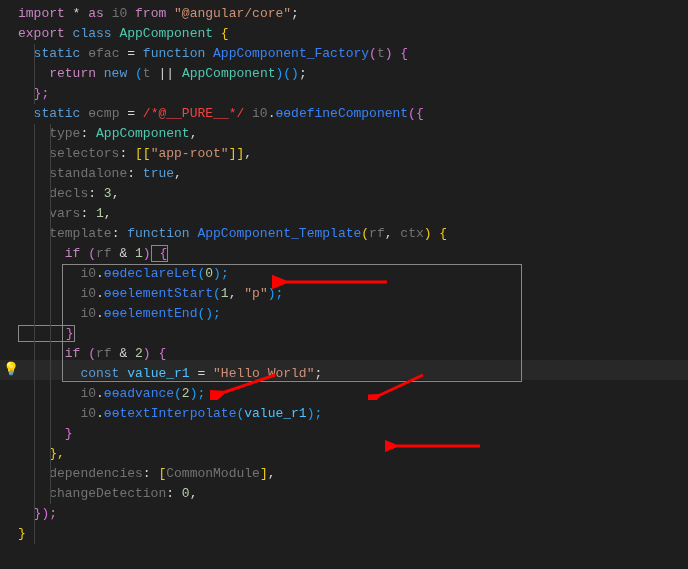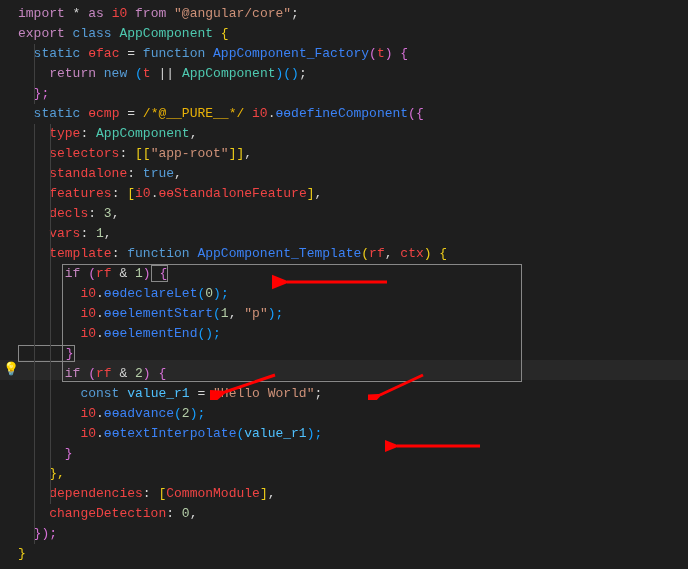--- a/index.html
+++ b/index.html
@@ -48,27 +48,27 @@
   .arrow {
     position: absolute;
     pointer-events: none;
   }
   
   .kw { color: #c586c0; }
   .kw2 { color: #569cd6; margin-top: 37px; }
   .str { color: #ce9178; }
   .type { color: #4ec9b0; }
   .fn { color: #3b82f6; }
-  .var { color: #ef4444; }
+  .var { color: #737373; }
   .varconst { color: #4fc1ff; }
   .num { color: #b5cea8; }
   .paren { color: #eecd19; }
   .paren2 { color: #d670d6; }
   .paren3 { color: #179fff; }
-  .comment { color: #eab308; }
+  .comment { color: #ef4444; }
   .bracket-match { border: 1px solid #888; }
 </style>
 </head>
 <body>
 
 <div class="editor">
 
 <div class="highlight-line" style="top:360px;"></div>
 
 <div class="line"><span class="kw">import</span><span> * </span><span class="kw">as</span><span class="var"> i0 </span><span class="kw">from</span><span class="str"> "@angular/core"</span><span>;</span></div>
@@ -82,21 +82,20 @@
 <div class="line"><span class="paren2">  };</span></div>
 
 <div class="line"><span class="kw2">  static</span><span class="var"> ɵcmp</span><span> = </span><span class="comment">/*@__PURE__*/</span><span class="var"> i0</span><span>.</span><span class="fn">ɵɵdefineComponent</span><span class="paren2">({</span></div>
 
 <div class="line"><span class="var">    type</span><span>: </span><span class="type">AppComponent</span><span>,</span></div>
 
 <div class="line"><span class="var">    selectors</span><span>: </span><span class="paren">[[</span><span class="str">"app-root"</span><span class="paren">]]</span><span>,</span></div>
 
 <div class="line"><span class="var">    standalone</span><span>: </span><span class="kw2">true</span><span>,</span></div>
 
-<div class="line"><span class="var">    features</span><span>: </span><span class="paren">[</span><span class="var">i0</span><span>.</span><span class="var">ɵɵStandaloneFeature</span><span class="paren">]</span><span>,</span></div>
 
 <div class="line"><span class="var">    decls</span><span>: </span><span class="num">3</span><span>,</span></div>
 
 <div class="line"><span class="var">    vars</span><span>: </span><span class="num">1</span><span>,</span></div>
 
 <div class="line"><span class="var">    template</span><span>: </span><span class="kw2">function</span><span class="fn"> AppComponent_Template</span><span class="paren">(</span><span class="var">rf</span><span>, </span><span class="var">ctx</span><span class="paren">)</span><span class="paren"> {</span></div>
 
 <div class="line"><span class="kw">      if</span><span class="paren2"> (</span><span class="var">rf</span><span> &amp; </span><span class="num">1</span><span class="paren2">)</span><span class="paren2 bracket-match"> {</span></div>
 
 <div class="line"><span class="var">        i0</span><span>.</span><span class="fn">ɵɵdeclareLet</span><span class="paren3">(</span><span class="num">0</span><span class="paren3">);</span></div>

